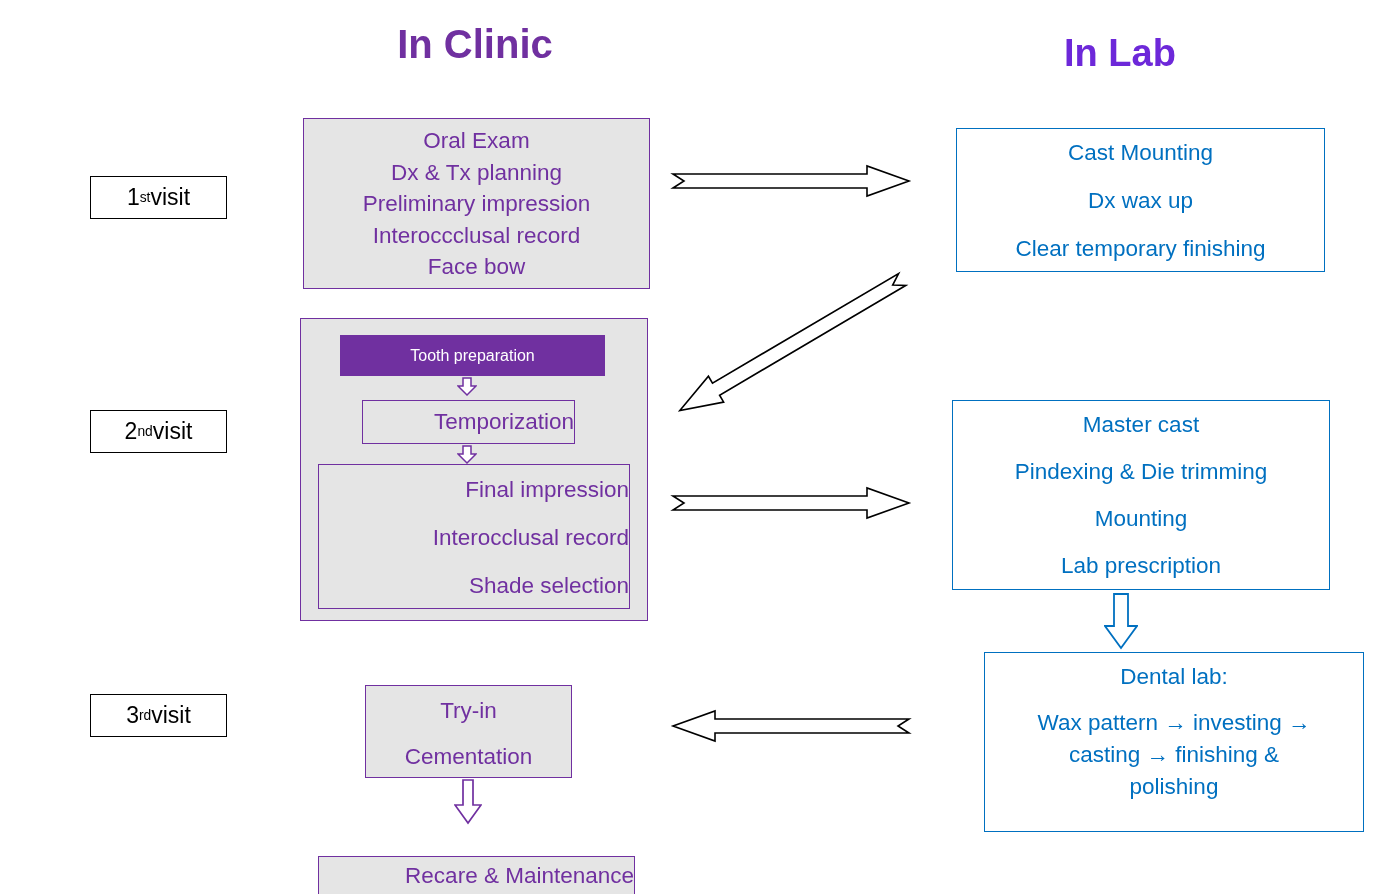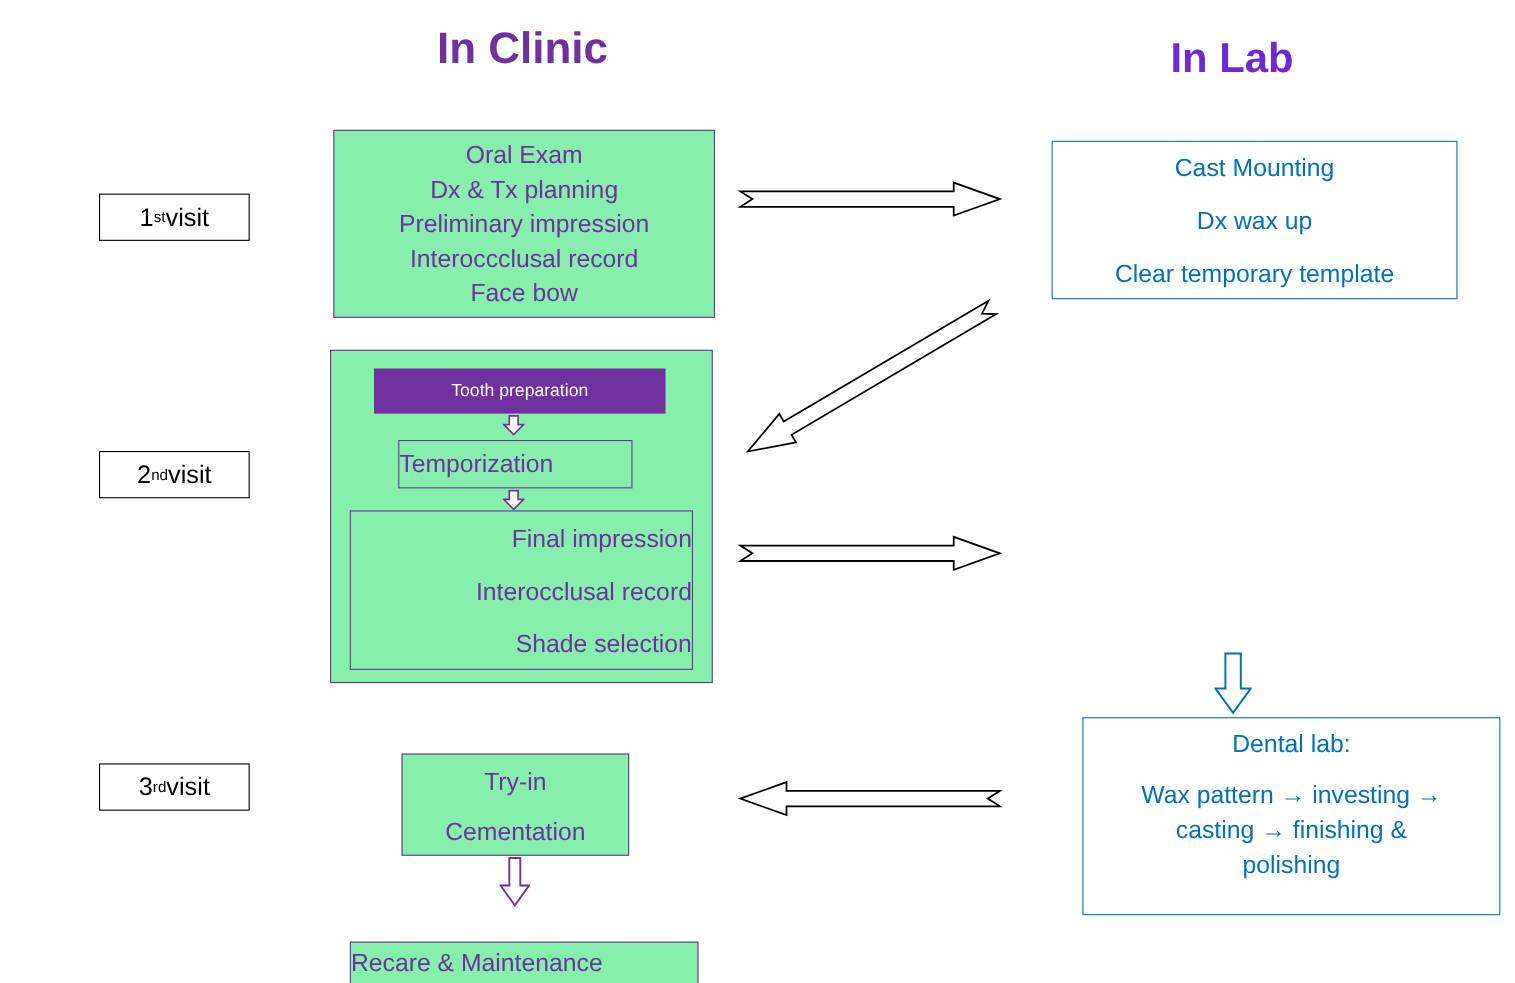--- a/index.html
+++ b/index.html
@@ -6,26 +6,26 @@
   body { font-family: "Liberation Sans", sans-serif; }
   .canvas { position: relative; width: 1377px; height: 894px; background: #ffffff; overflow: hidden; }
   .abs { position: absolute; }
   .title { font-weight: bold; font-size: 40px; margin: 0; text-align: center; }
   .clinic-color { color: #7030A0; }
   .lab-color { color: #6d28d9; }
   .visit-box { border: 1.6px solid #000; background: #fff; font-size: 23px; color: #000;
                display: flex; align-items: center; justify-content: center; box-sizing: border-box; }
   sup { font-size: 0.6em; line-height: 0; }
   .pbox { border: 1.8px solid #7030A0; color: #7030A0; box-sizing: border-box; text-align: center;
-          font-size: 22.5px; background: #86efac; }
+          font-size: 22.5px; background: #e5e5e5; }
   .bbox { border: 1.7px solid #0070C0; color: #0070C0; box-sizing: border-box; text-align: center;
           font-size: 22.5px; background: #fff; margin-left: 20px; }
   .filled { background: #7030A0; color: #ffffff; font-size: 16px; box-sizing: border-box;
             display: flex; align-items: center; justify-content: center; }
-  .center-flex { display: flex; align-items: center; justify-content: flex-start; }
+  .center-flex { display: flex; align-items: center; justify-content: flex-end; }
   svg { display: block; }
 </style>
 </head>
 <body>
 
 <div class="canvas">
 
   <div class="abs title clinic-color" style="left:300px; top:22px; width:350px;">In Clinic</div>
   <div class="abs title lab-color" style="left:945px; top:32px; width:350px; font-size:38px;">In Lab</div>
 
@@ -84,23 +84,29 @@
     <polygon points="9,2 19,2 19,27 27,27 14,45 1,27 9,27" fill="#ffffff" stroke="#7030A0" stroke-width="1.7"></polygon>
   </svg>
 
   <div class="abs pbox center-flex" style="left:318px; top:856px; width:317px; height:40px; border-width:1.5px;">
     <span>Recare &amp; Maintenance</span>
   </div>
 
   <div class="abs bbox" style="left:936px; top:128px; width:369px; height:144px; line-height:48px;">
     <div>Cast Mounting</div>
     <div>Dx wax up</div>
-    <div>Clear temporary template</div>
+    <div>Clear temporary finishing</div>
   </div>
 
+  <div class="abs bbox" style="left:932px; top:400px; width:378px; height:190px; line-height:47px;">
+    <div>Master cast</div>
+    <div>Pindexing &amp; Die trimming</div>
+    <div>Mounting</div>
+    <div>Lab prescription</div>
+  </div>
 
   <svg class="abs" style="left:1104px; top:592px;" width="34" height="58">
     <polygon points="10,2 24,2 24,34 33,34 17,56 1,34 10,34" fill="#ffffff" stroke="#0070C0" stroke-width="1.8"></polygon>
   </svg>
 
   <div class="abs bbox" style="left:964px; top:652px; width:380px; height:180px; padding-top:8px;">
     <div style="line-height:32px;">Dental lab:</div>
     <div style="line-height:32px; margin-top:14px; padding:0 40px;">Wax pattern → investing → casting → finishing &amp; polishing</div>
   </div>
 

